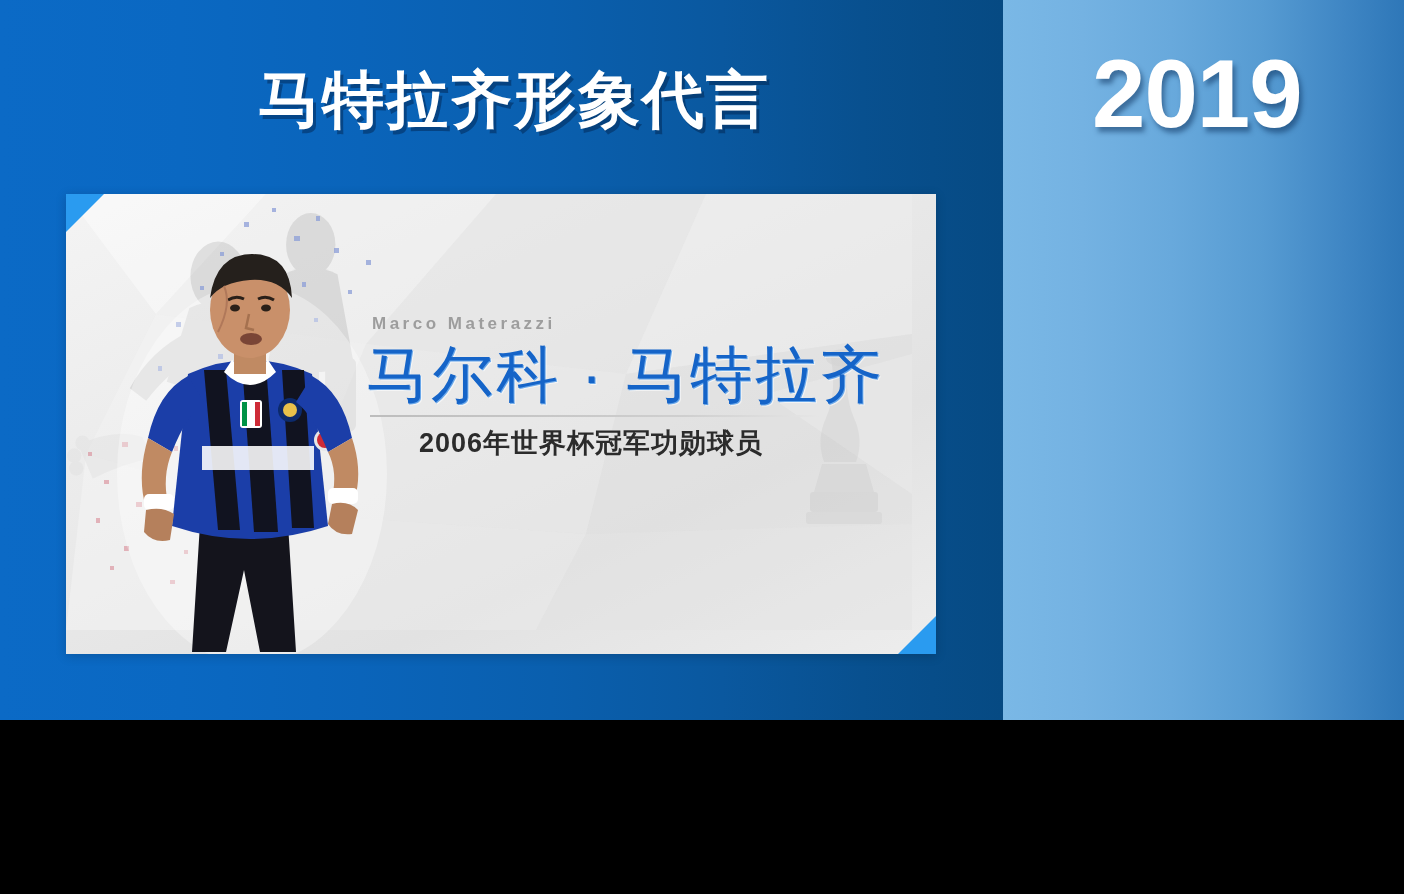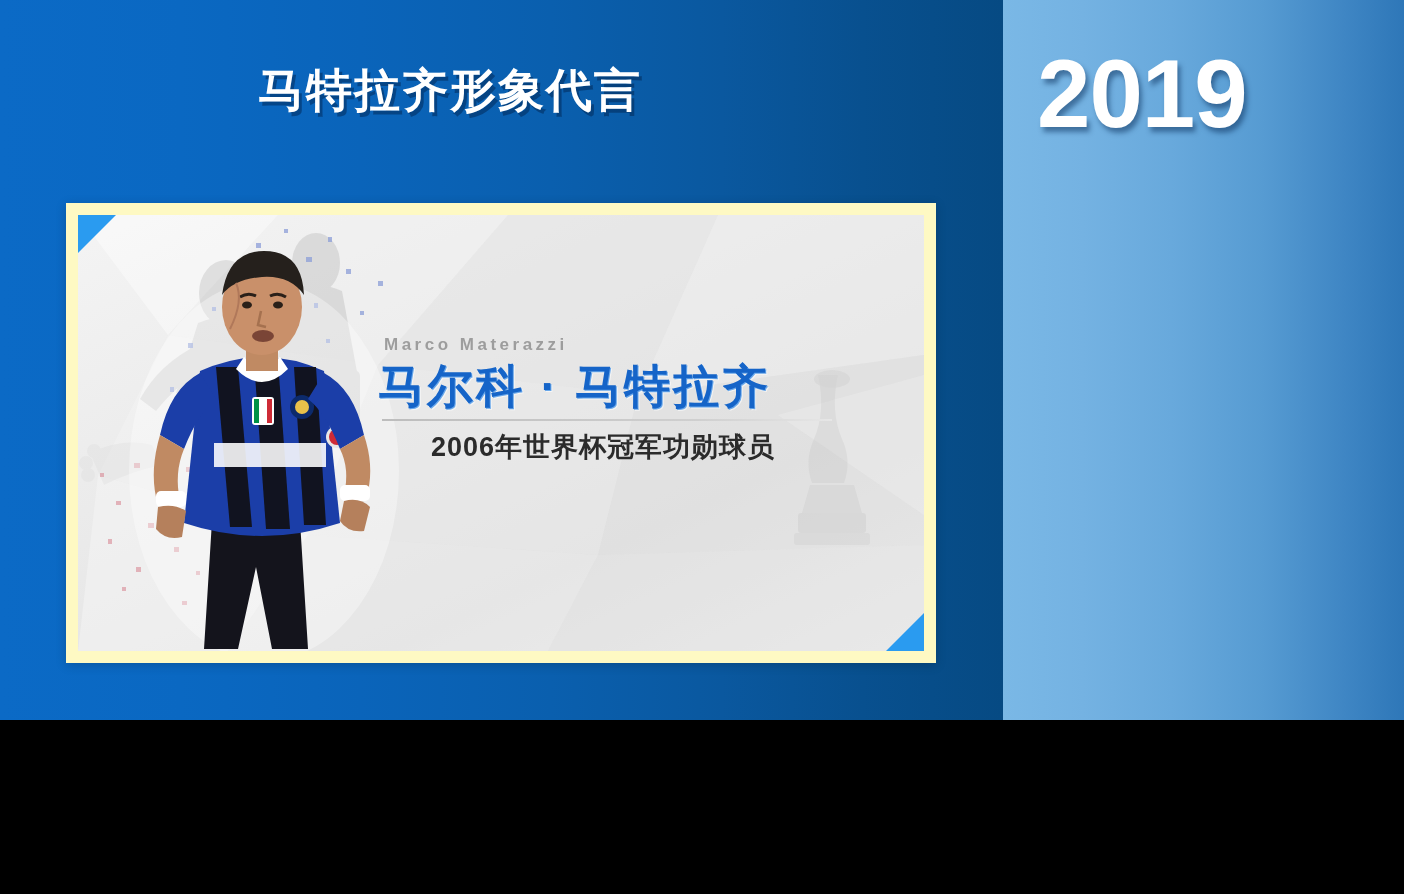--- a/index.html
+++ b/index.html
@@ -56,52 +56,51 @@
         #3f86c4 85%,
         #2e77b8 100%);
   }
 
   
   #slide-title {
     position: absolute;
     left: 258px;
     top: 64px;
     width: 700px;
-    font-size: 46px;
+    font-size: 62px;
     font-weight: bold;
     color: #ffffff;
     letter-spacing: 2px;
     line-height: 1.15;
     text-shadow: 3px 4px 0px rgba(0,30,70,0.45);
     white-space: nowrap;
   }
 
   
   #year-label {
     position: absolute;
-    left: 1037px;
+    left: 1092px;
     top: 46px;
     font-size: 96px;
     font-weight: bold;
     color: #ffffff;
     letter-spacing: -1px;
     line-height: 1;
     text-shadow: 3px 5px 5px rgba(10,45,90,0.50);
     text-align: right;
   }
 
   
   #image-card {
     position: absolute;
     left: 66px;
-    top: 203px;
+    top: 194px;
     width: 870px;
     height: 460px;
-    background: #fef9c3;
-    padding: 12px;
+    background: #b91c1c;
     box-sizing: border-box;
     box-shadow: 0 2px 10px rgba(0,0,0,0.18);
   }
   #card-inner {
     position: relative;
     width: 100%;
     height: 100%;
     overflow: hidden;
     background: #ececec;
   }
@@ -178,22 +177,22 @@
   #latin-name {
     font-size: 17px;
     color: #9d9d9d;
     letter-spacing: 3.5px;
     font-weight: bold;
     margin-left: 6px;
     margin-bottom: 6px;
     white-space: nowrap;
   }
   #cn-name {
-    font-size: 46px;
-    font-weight: bold;
+    font-size: 62px;
+    font-weight: normal;
     color: #1564c8;
     letter-spacing: 3px;
     line-height: 1.12;
     white-space: nowrap;
     text-shadow: 1px 1px 0 #6aa8ea, 2px 2px 0 rgba(255,255,255,0.55);
   }
   #divider {
     margin-top: 6px;
     margin-left: 4px;
     width: 450px;

